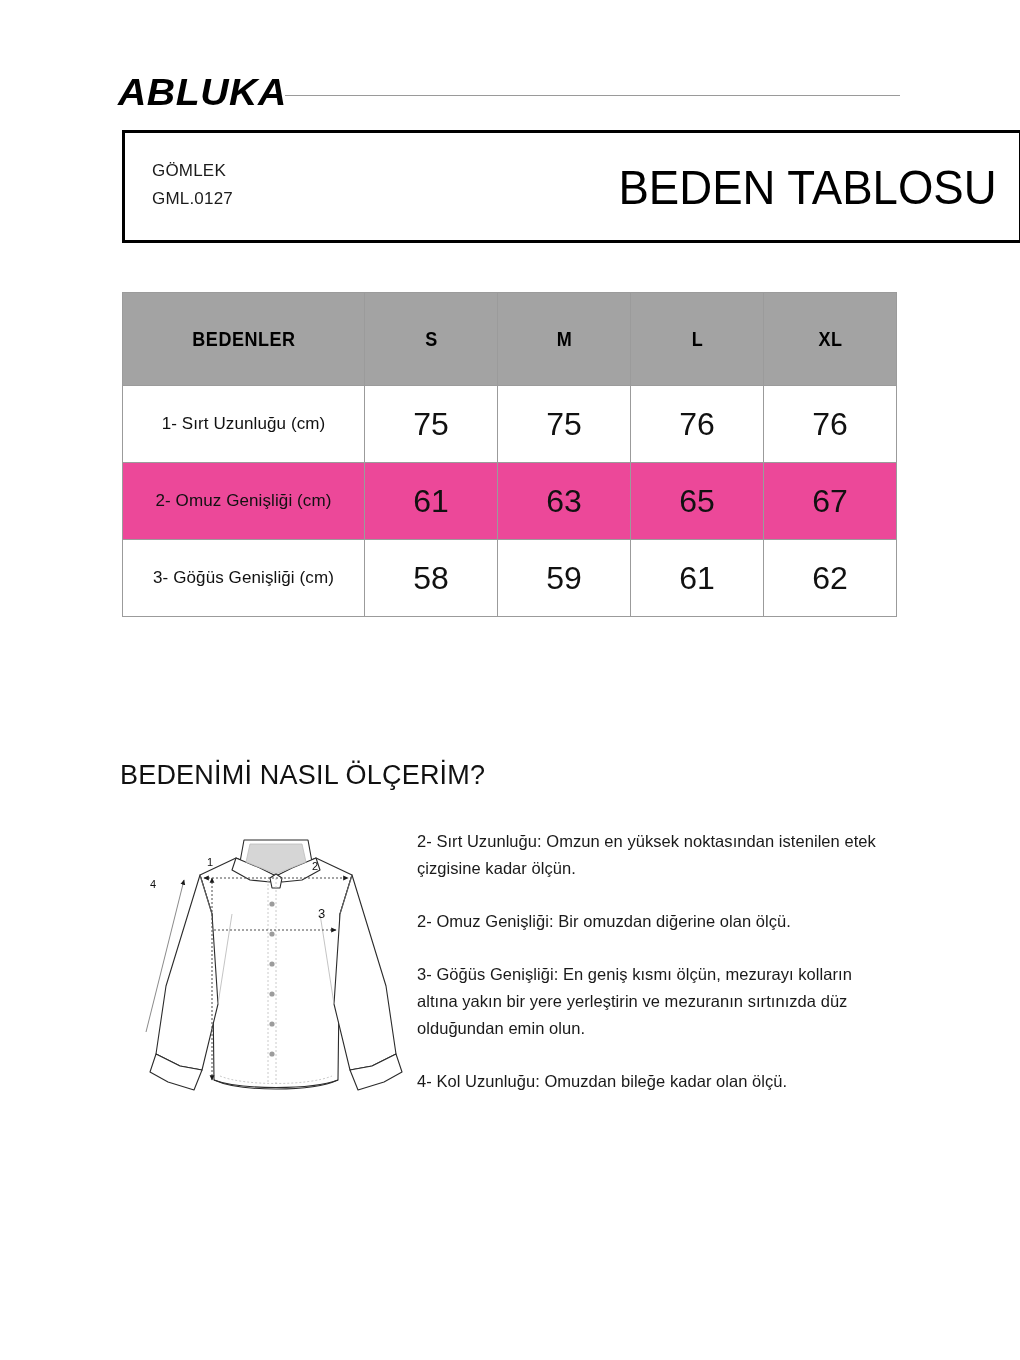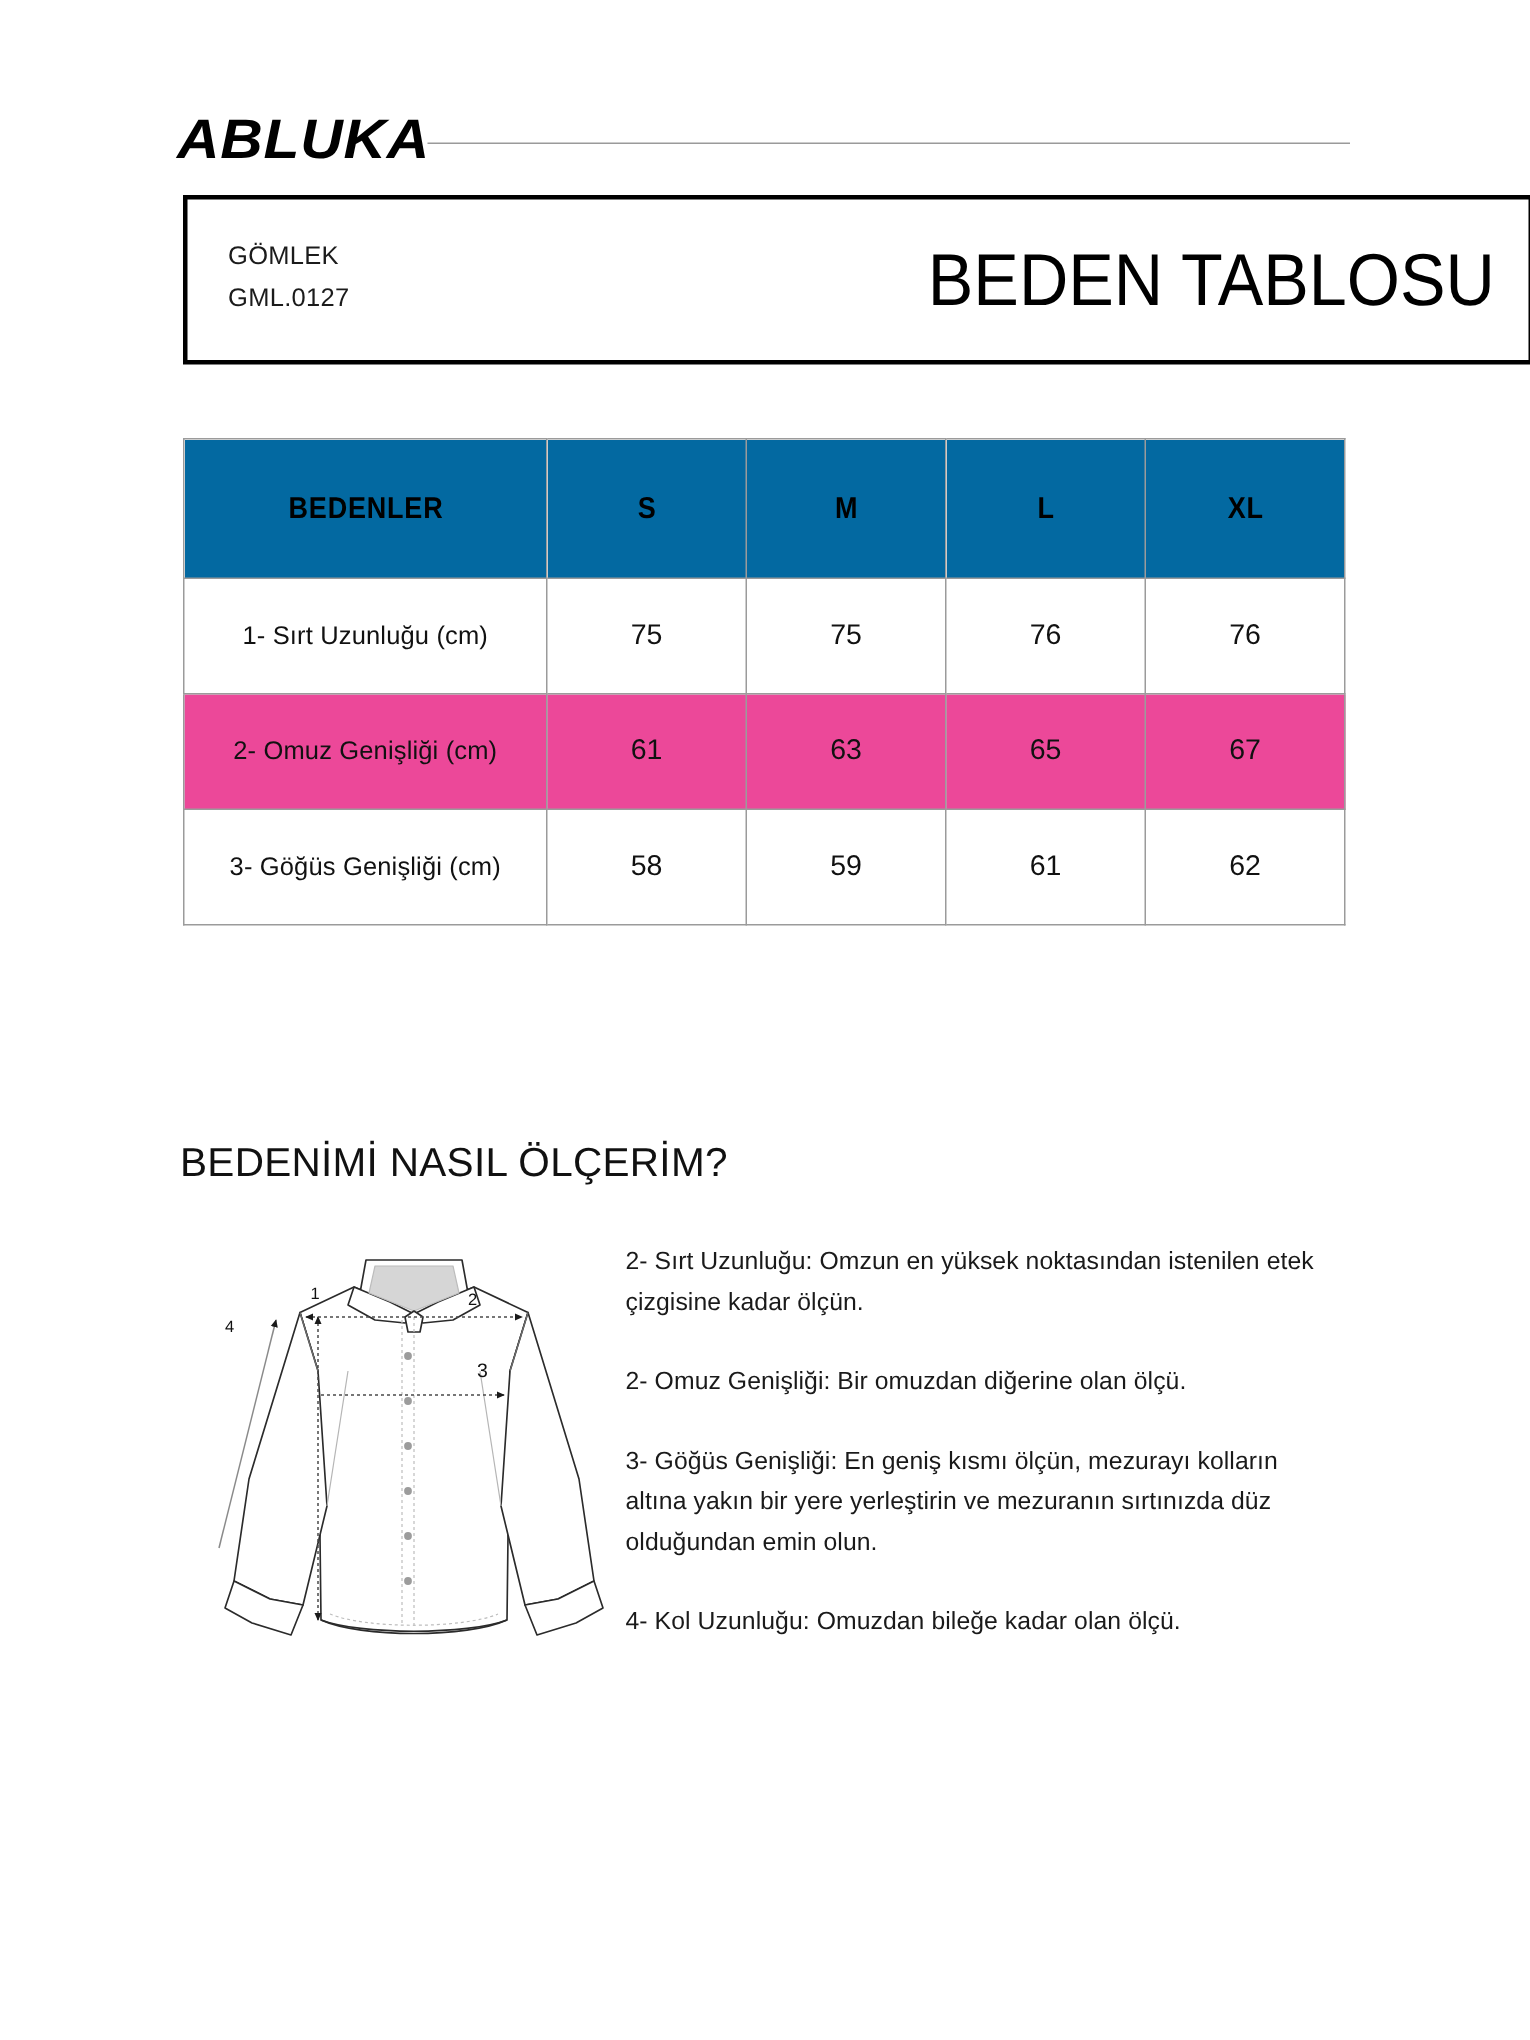--- a/index.html
+++ b/index.html
@@ -101,38 +101,38 @@
   }
   .size-table th {
     height: 93px;
   }
   .size-table td {
     height: 77px;
   }
   .col-label { width: 242px; }
   .col-size  { width: 133px; }
 
-  thead tr { background: #0369a1; }
+  thead tr { background: #a3a3a3; }
   thead th {
     font-weight: 700;
     font-size: 20px;
     letter-spacing: 0.6px;
     transform: scaleX(0.9);
     color: #000000;
   }
   tbody tr.row-white { background: #ffffff; }
   tbody tr.row-gray  { background: #ec4899; }
 
   td.measure-label {
     font-size: 17px;
     letter-spacing: 0.1px;
     color: #111111;
   }
   td.measure-value {
-    font-size: 19px;
+    font-size: 32px;
     color: #111111;
   }
 
   
   .how-heading {
     position: absolute;
     left: 120px;
     top: 760px;
     font-size: 27px;
     font-weight: 400;

